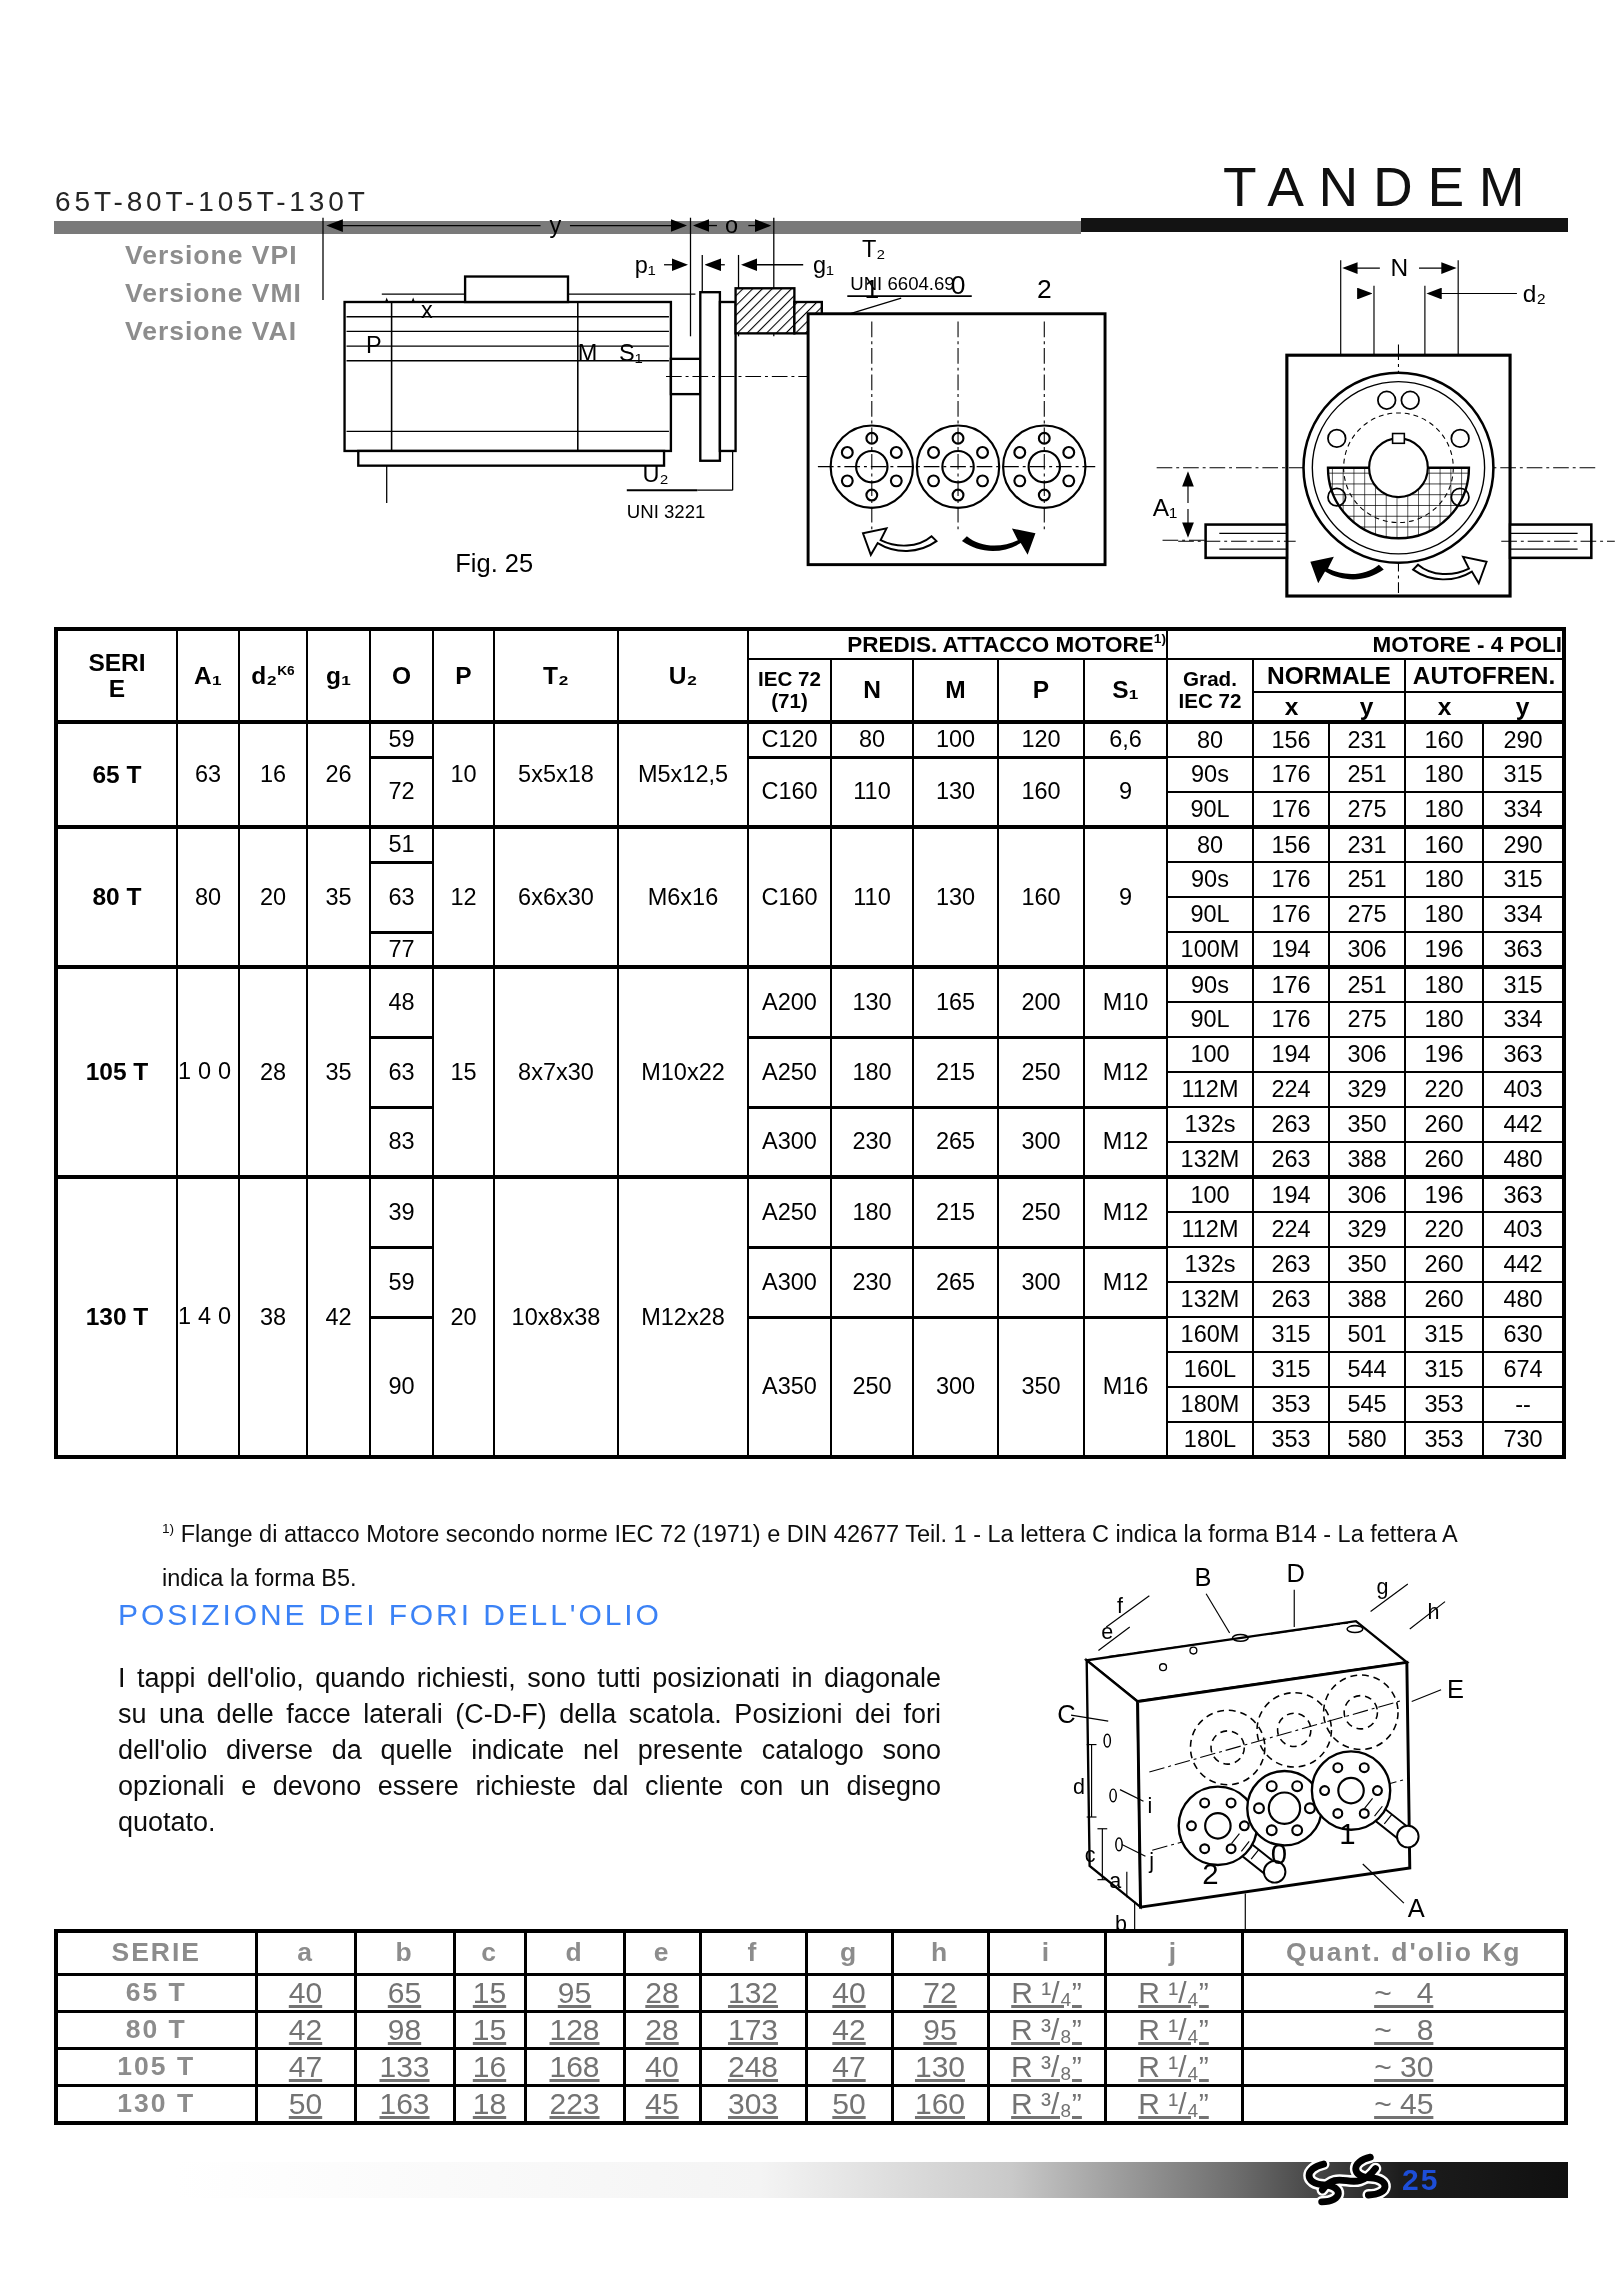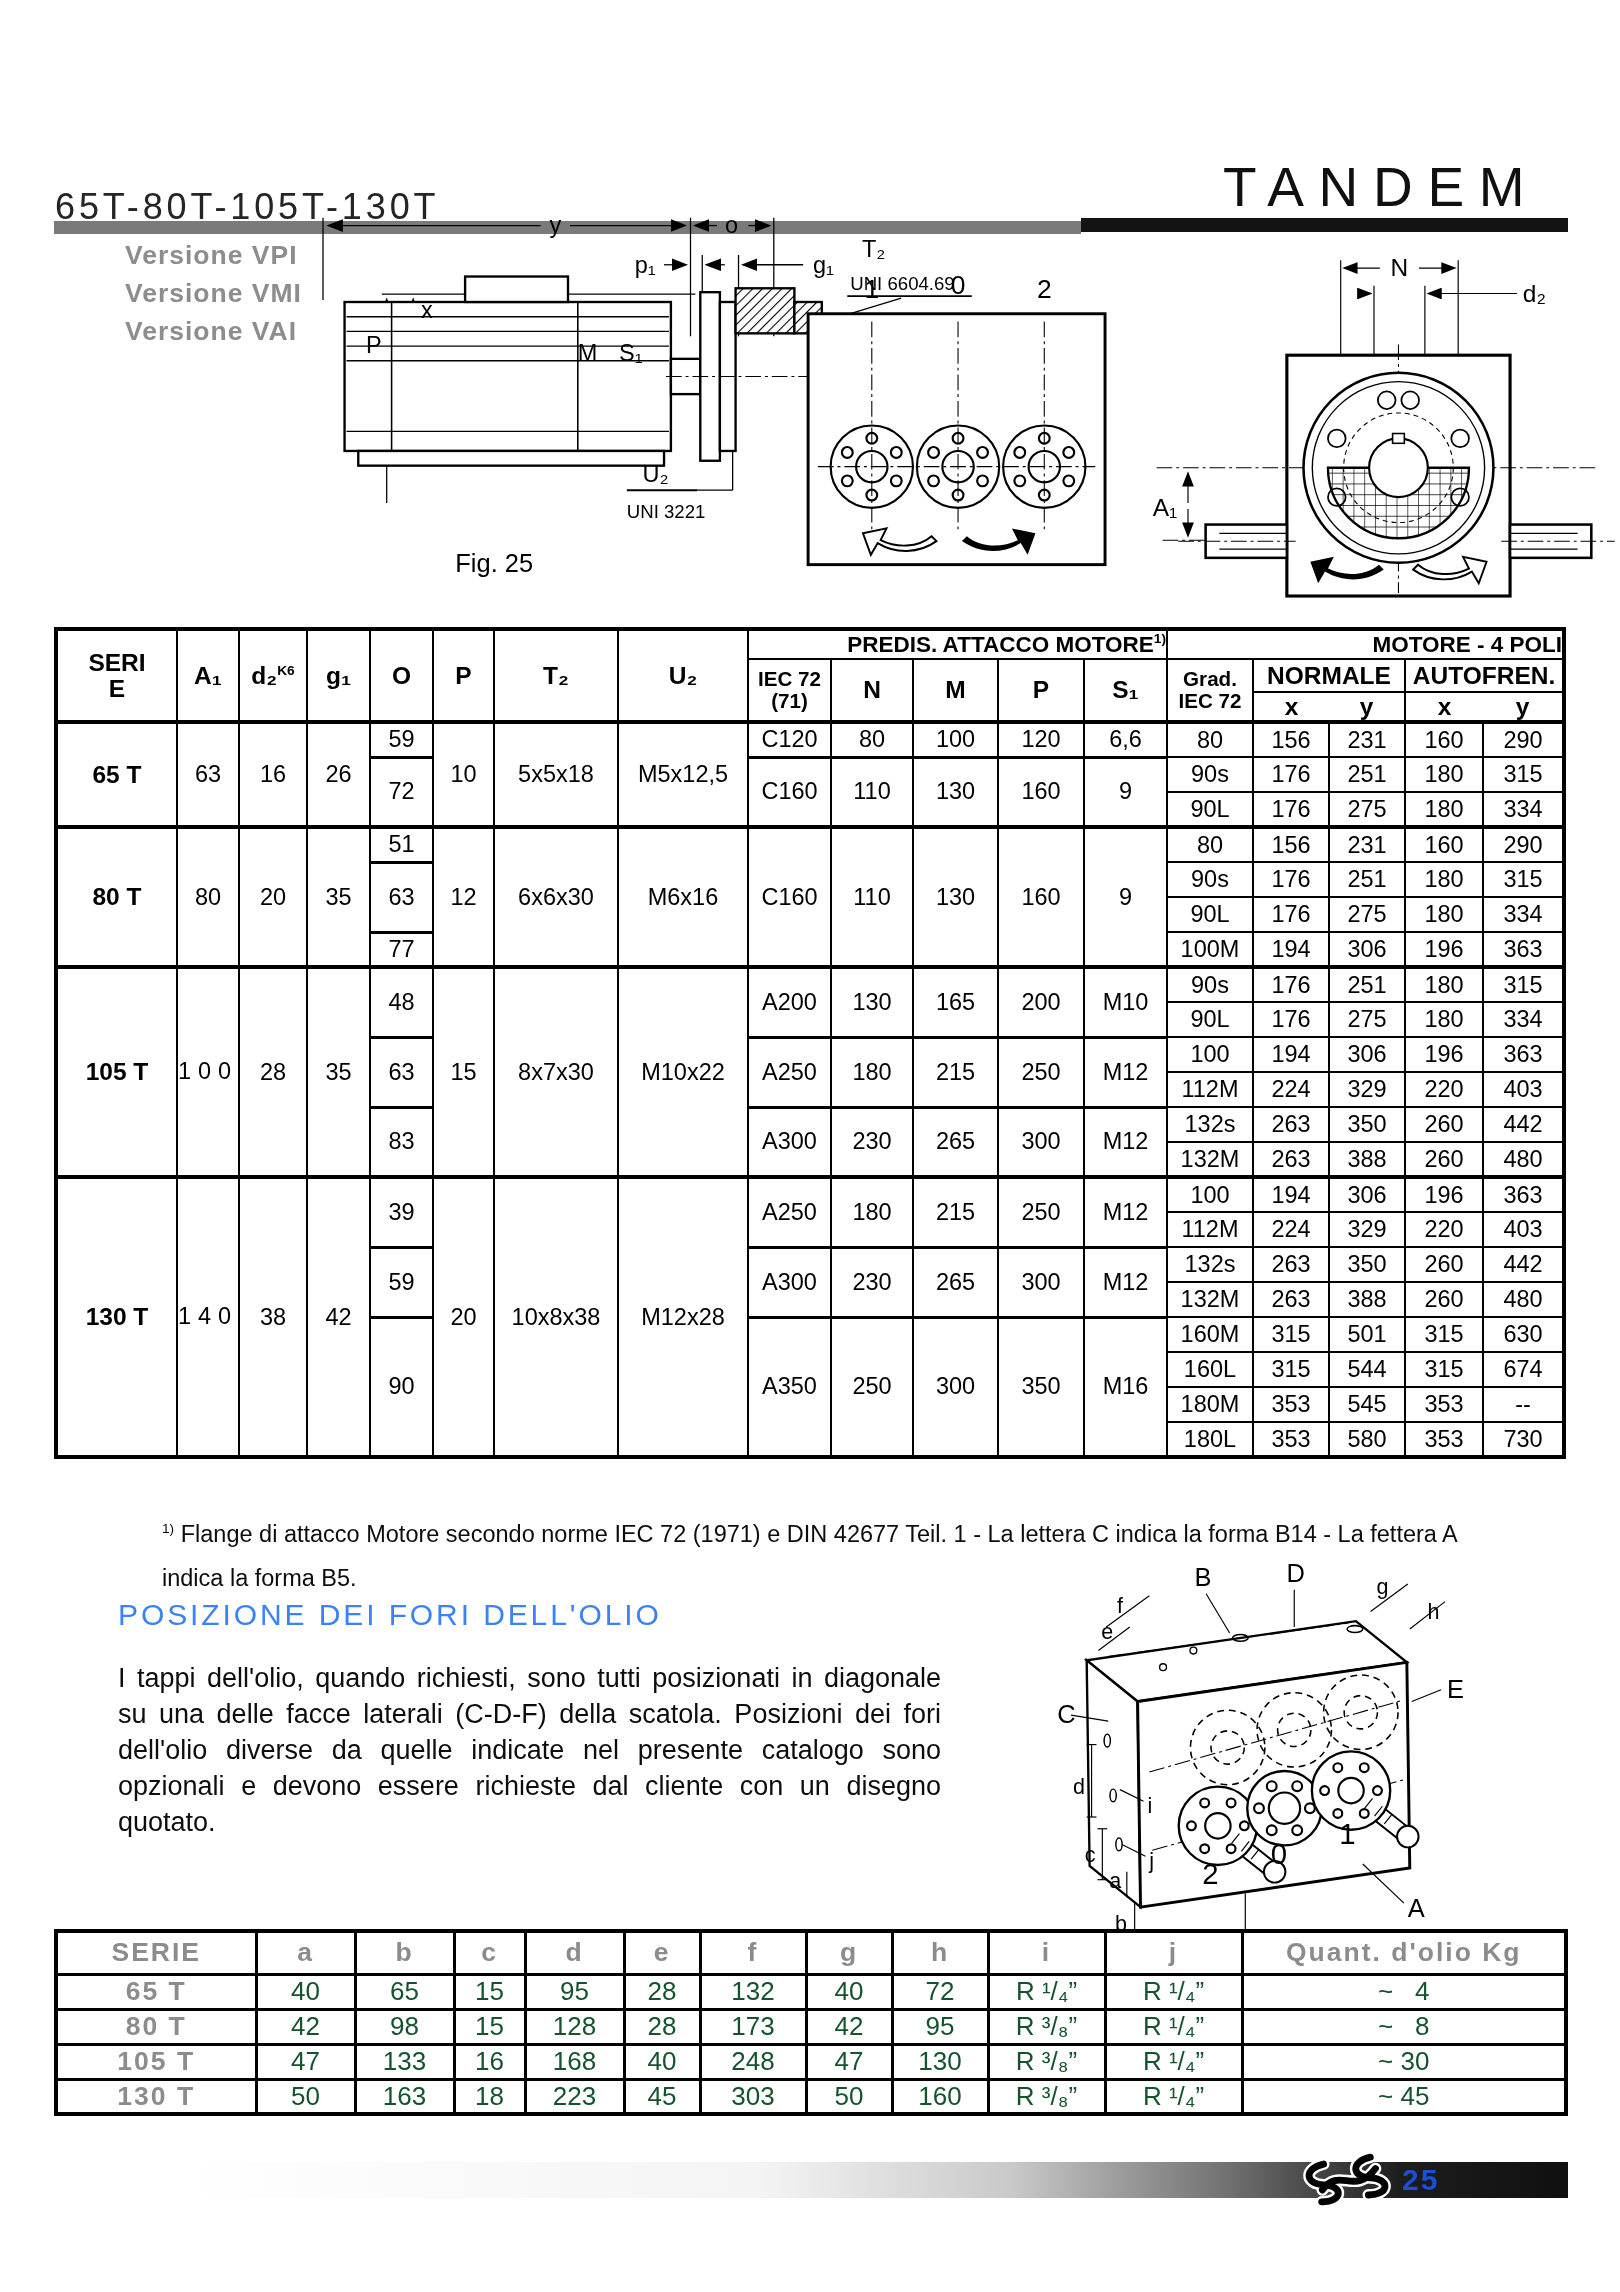--- a/index.html
+++ b/index.html
@@ -1,21 +1,21 @@
 <!DOCTYPE html>
 <html><head>
 <meta charset="utf-8">
 <style>
   html,body{margin:0;padding:0;background:#9a9a9a;}
   .page{position:relative;width:1620px;height:2293px;background:#ffffff;
         font-family:"Liberation Sans",sans-serif;color:#000;overflow:hidden;}
   .abs{position:absolute;}
 
   
-  #model-title{left:55px;top:186px;font-size:36px;letter-spacing:3.9px;color:#252525;font-weight:400;}
+  #model-title{left:55px;top:186px;font-size:28px;letter-spacing:3.9px;color:#252525;font-weight:400;}
   #bar-gray{left:54px;top:221px;width:1027px;height:12.7px;background:#7a7a7a;}
   #bar-black{left:1081px;top:218px;width:487px;height:13.7px;background:#131313;}
   #brand-title{left:1223px;top:155px;font-size:55px;letter-spacing:14.7px;color:#101010;font-weight:400;}
   #versions{left:125px;top:236px;font-size:26.5px;font-weight:bold;color:#8d8d8d;line-height:38px;letter-spacing:1px;}
 
   
   table{border-collapse:collapse;table-layout:fixed;background:#fff;}
   #main-table{left:54px;top:627px;width:1510px;border:4.9px solid #000;}
   #main-table th,#main-table td{border:2.9px solid #000;text-align:center;vertical-align:middle;
       padding:0;line-height:1.05;overflow:hidden;}
@@ -30,21 +30,21 @@
   #main-table .ws{display:inline-block;max-width:4.2ch;overflow-wrap:anywhere;word-break:break-all;line-height:1.05;}
   #main-table td.wrapnum{letter-spacing:6.9px;word-break:break-all;line-height:1.1;}
   #main-table .nb-r{border-right:none;} #main-table .nb-l{border-left:none;}
   #main-table tr.gstart>*{border-top:4.9px solid #000;}
   #main-table td.segtop{border-top:3.9px solid #000;}
 
   #oil-table{left:54px;top:1929px;width:1510px;border:4.9px solid #000;}
   #oil-table th,#oil-table td{border:3.9px solid #000;text-align:center;vertical-align:middle;padding:0;}
   #oil-table thead tr{height:43px;} #oil-table tbody tr{height:35px;}
   #oil-table th{font-size:26.5px;font-weight:bold;color:#8c8c8c;letter-spacing:2px;}
-  #oil-table td{font-size:26px;color:#14532d;white-space:pre;}
+  #oil-table td{font-size:30px;color:#737373;white-space:pre;text-decoration:underline;}
 
   
   #footnote{left:162px;top:1507px;width:1341px;font-size:23.5px;line-height:44px;color:#0d0d0d;}
   #footnote sup{font-size:13.7px;}
   #oil-heading{left:118px;top:1598px;font-size:30px;letter-spacing:2.9px;color:#3b82f6;font-weight:400;}
   #oil-paragraph{left:118px;top:1660px;width:823px;font-size:27px;line-height:36px;text-align:justify;color:#0d0d0d;}
 
   
   #footer-bar{left:176px;top:2162px;width:1392px;height:36px;
      background:linear-gradient(90deg,#ffffff 0%,#f4f4f4 42%,#c9c9c9 60%,#6e6e6e 76%,#1d1d1d 88%,#101010 100%);}

